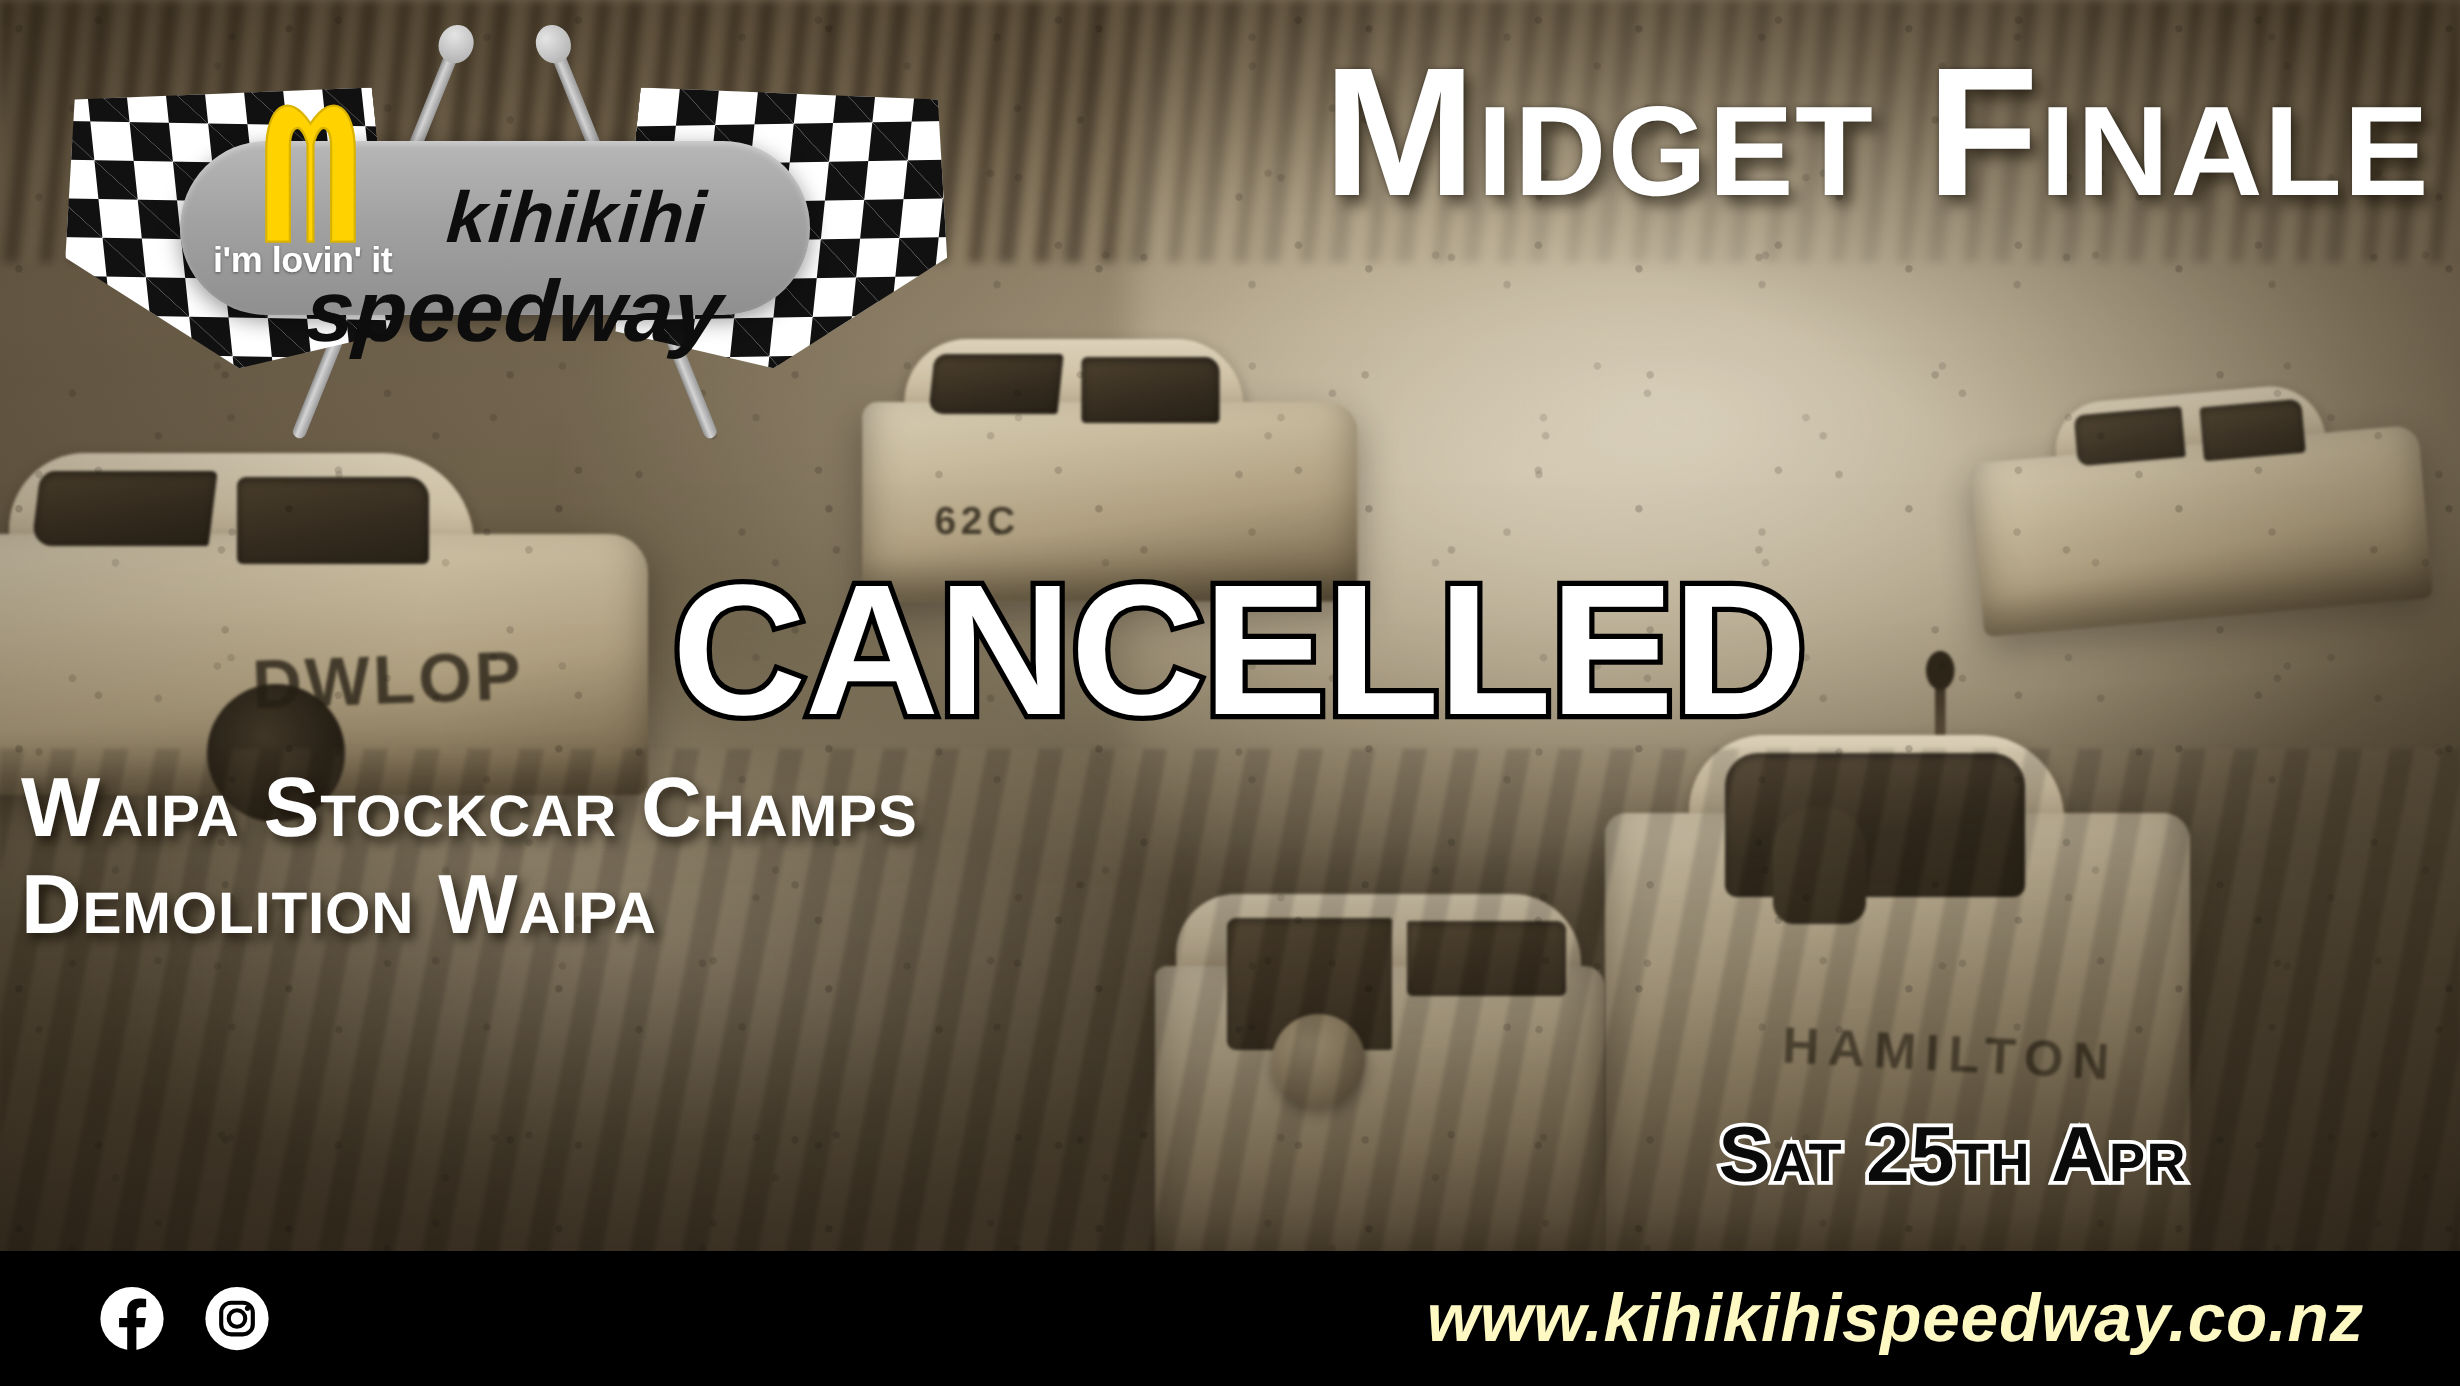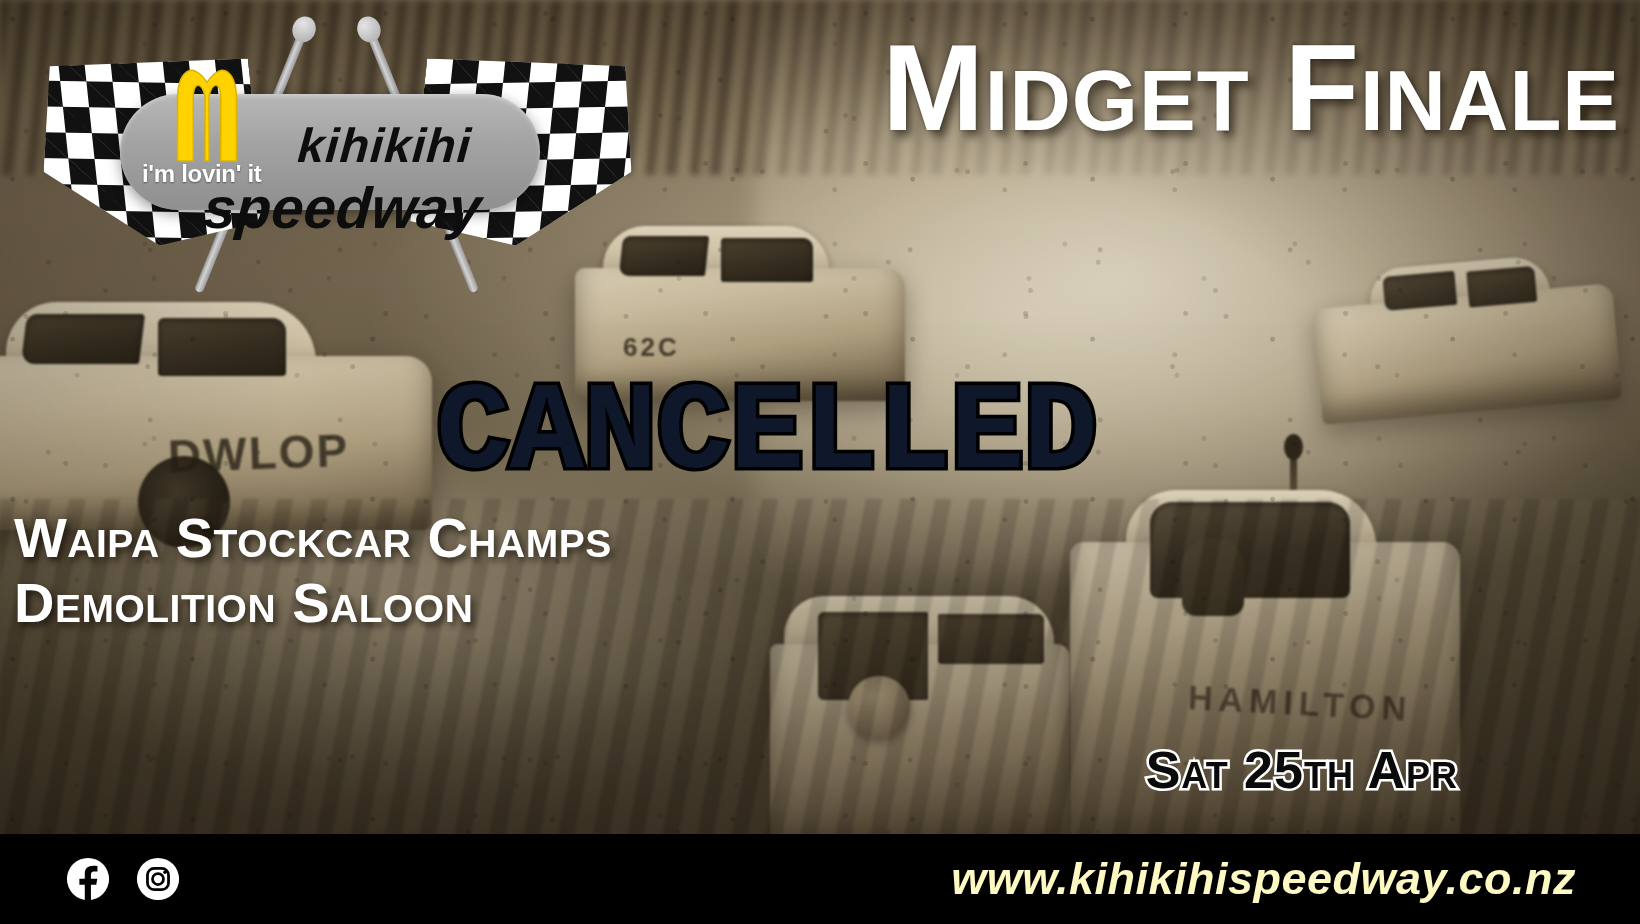--- a/index.html
+++ b/index.html
@@ -227,24 +227,24 @@
     text-align:right;
     font-family:"Liberation Sans Narrow","Liberation Sans", sans-serif;
     font-weight:700; font-size:122px; line-height:1.02;
     color:#ffffff; font-stretch:condensed;
     font-variant:small-caps; letter-spacing:1px;
     text-shadow:5px 6px 9px rgba(18,12,4,.55), 0 0 3px rgba(0,0,0,.35);
     white-space:nowrap;
   }
 
   .cancelled {
-    position:absolute; left:436px; top:372px; width:680px;
-    font-family:Liberation Mono, monospace;
+    position:absolute; left:448px; top:372px; width:680px;
+    font-family:Liberation Sans, sans-serif;
     font-weight:700; font-size:124px; line-height:1;
-    color:#0f172a; letter-spacing:-1px;
+    color:#ffffff; letter-spacing:-1px;
     -webkit-text-stroke:7px #000;
     paint-order:stroke fill;
     text-shadow:0 0 1px #000;
     white-space:nowrap;
   }
 
   .events {
     position:absolute; left:14px; top:506px; width:740px;
     font-family:"Liberation Sans Narrow","Liberation Sans", sans-serif;
     font-weight:700; font-variant:small-caps;
@@ -356,21 +356,21 @@
       <div class="speedwayw">speedway</div>
     </div>
   </div>
 
   <div class="headline">Midget Finale</div>
 
   <div class="cancelled">CANCELLED</div>
 
   <div class="events">
     <div class="ev">Waipa Stockcar Champs</div>
-    <div class="ev">Demolition Saloon</div>
+    <div class="ev">Demolition Waipa</div>
   </div>
 
   <div class="datetag">Sat 25th Apr</div>
 
   <div class="footer">
     <div class="socials">
       <span class="soc">
         <svg viewBox="0 0 48 48" xmlns="http://www.w3.org/2000/svg" aria-hidden="true">
           <circle cx="24" cy="24" r="23" fill="#ffffff"></circle>
           <path d="M27.2 47.6V30.4h5.8l1.1-6.7h-6.9v-4.3c0-1.9.6-3.6 3.3-3.6h3.8V9.8c-.7-.1-2.1-.3-4.8-.3-5.6 0-9 3-9 8.5v5.7h-5.9v6.7h5.9v17.1a23 23 0 0 0 6.7.1z" fill="#000000"></path>

